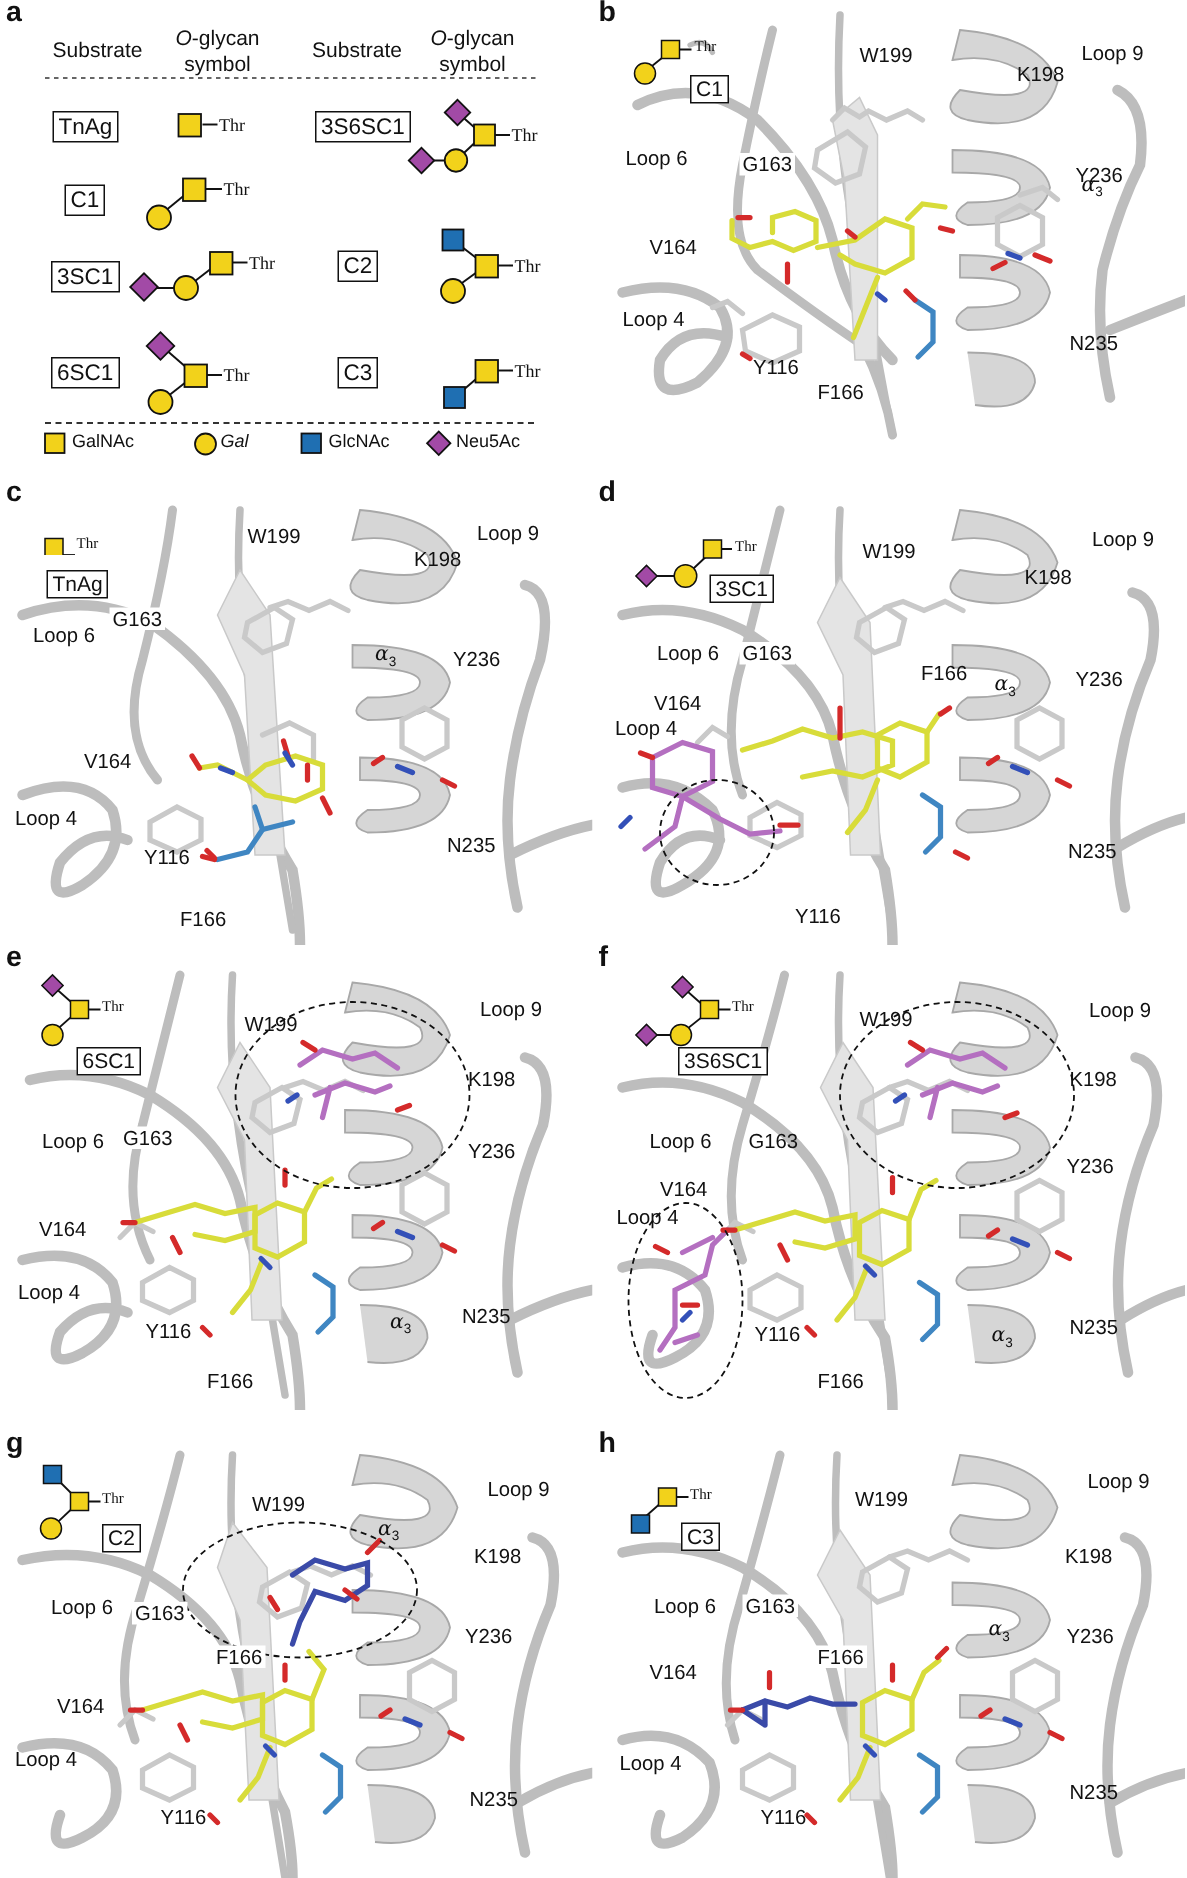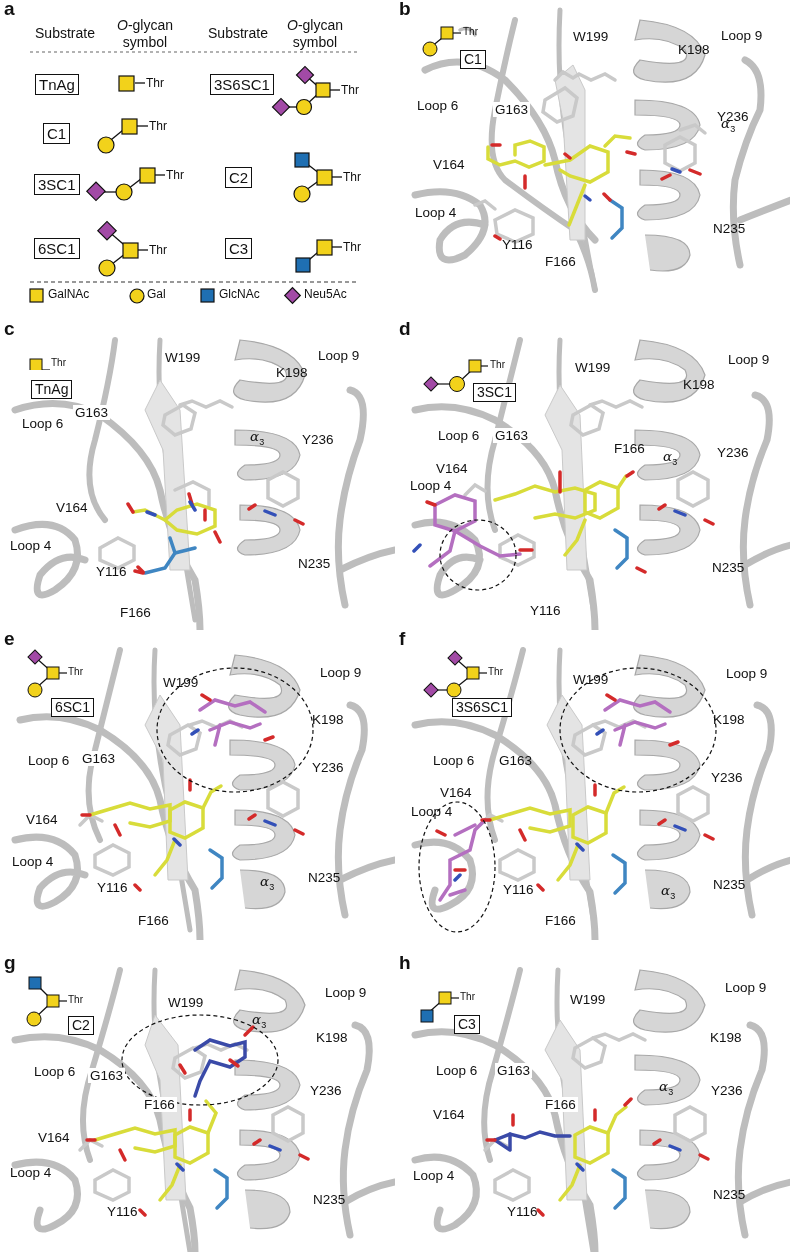--- a/index.html
+++ b/index.html
@@ -5,21 +5,21 @@
   html,body{margin:0;padding:0;background:#fff;}
   body{width:791px;height:1252px;position:relative;overflow:hidden;font-family:"Liberation Sans",sans-serif;color:#111;}
   .panel{position:absolute;width:395px;height:310px;overflow:hidden;}
   .plabel{position:absolute;left:4px;top:-2px;font-weight:bold;font-size:19px;font-family:"Liberation Sans",sans-serif;}
   .lbl{position:absolute;font-size:13.5px;white-space:nowrap;font-family:"Liberation Sans",sans-serif;}
   .box{position:absolute;border:1.5px solid #111;background:#fff;padding:0 3px;font-size:14px;line-height:17px;font-family:"Liberation Sans",sans-serif;}
   svg{position:absolute;left:0;top:0;}
   .hdr{position:absolute;font-size:14px;text-align:center;line-height:17px;font-family:"Liberation Sans",sans-serif;}
   .sub{position:absolute;border:1.5px solid #111;background:#fff;padding:0 3px;font-size:15px;line-height:19px;font-family:"Liberation Sans",sans-serif;}
   .leg{position:absolute;font-size:12px;font-family:"Liberation Sans",sans-serif;}
-  .thr{position:absolute;font-size:12px;font-family:Liberation Sans, sans-serif;}
+  .thr{position:absolute;font-size:12px;font-family:Liberation Serif, serif;}
   .alpha{font-style:italic;font-family:"DejaVu Serif",serif;}
 </style>
 </head>
 <body>
 
 <div class="panel" style="left:0;top:0;height:320px;">
   <div class="plabel">a</div>
 
   <div class="hdr" style="left:30px;top:25px;width:70px;"><span>Substrate</span></div>
   <div class="hdr" style="left:110px;top:17px;width:70px;"><span style="font-style:normal"><i>O</i>-glycan</span><br><span>symbol</span></div>
@@ -103,21 +103,21 @@
 
   <div class="sub" style="left:35px;top:74px;">TnAg</div>
   <div class="sub" style="left:43px;top:123px;">C1</div>
   <div class="sub" style="left:34px;top:174px;">3SC1</div>
   <div class="sub" style="left:34px;top:238px;">6SC1</div>
   <div class="sub" style="left:210px;top:74px;">3S6SC1</div>
   <div class="sub" style="left:225px;top:167px;">C2</div>
   <div class="sub" style="left:225px;top:238px;">C3</div>
 
   <div class="leg" style="left:48px;top:287px;">GalNAc</div>
-  <div class="leg" style="left:147px;top:287px;">Gal</div>
+  <div class="leg" style="left:147px;top:287px;font-style:italic;">Gal</div>
   <div class="leg" style="left:219px;top:287px;">GlcNAc</div>
   <div class="leg" style="left:304px;top:287px;">Neu5Ac</div>
 </div>
 
 <div class="panel" style="left:395px;top:0;">
   <svg width="396" height="310">
     <g fill="none" stroke="#bdbdbd" stroke-linecap="round">
       <path d="M30 70 Q70 50 110 80 Q150 120 160 160 Q170 210 200 240" stroke-width="7"></path>
       <path d="M120 20 Q110 60 100 110 Q90 160 110 180 Q150 210 180 230 Q195 260 200 290" stroke-width="6"></path>
       <path d="M20 195 Q60 185 85 205 Q100 230 70 255 Q40 270 45 240 Q60 215 90 225" stroke-width="7"></path>

